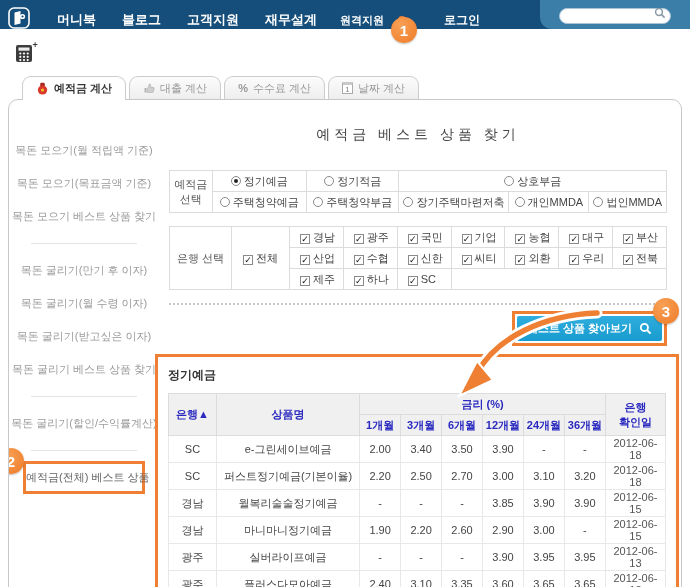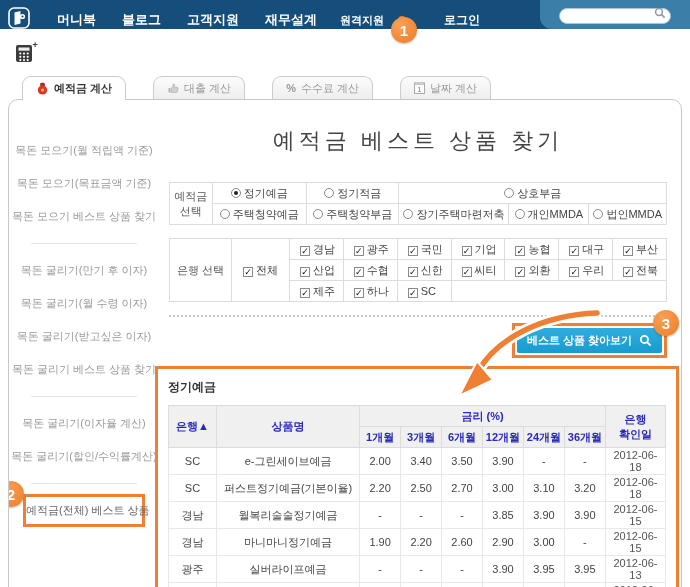--- a/index.html
+++ b/index.html
@@ -23,40 +23,40 @@
   .nav-login { color:#fff; font-size:12px; font-weight:bold; margin-left:34px; cursor:pointer; }
   .search-area { position:absolute; right:0; top:0; width:150px; height:29px; background:#3b7ea8;
                  border-radius:0 0 0 12px; display:flex; align-items:center; justify-content:center; }
   .search-wrap { position:relative; }
   .search-input { width:112px; height:16px; border:1px solid #a9c4d6; border-radius:9px; font-size:10px; padding:0 20px 0 8px; outline:none; }
   .search-mag { position:absolute; right:5px; top:2px; }
   
   .page-title { display:flex; align-items:center; gap:8px; margin:10px 0 8px 14px; height:28px; }
   .page-title-text { font-size:17px; font-weight:bold; color:#333; letter-spacing:0.5px; }
   
-  .tabbar { margin-left:22px; display:flex; align-items:flex-end; height:24px; position:relative; z-index:3;gap:24px; }
+  .tabbar { margin-left:22px; display:flex; align-items:flex-end; height:24px; position:relative; z-index:3; }
   .tab { height:23px; padding:0 13px; display:inline-flex; align-items:center; gap:5px; font-size:11px; color:#999;
          background:linear-gradient(#fcfcfc,#eee); border:1px solid #ccc; border-bottom:none;
          border-radius:9px 9px 0 0; margin-right:3px; cursor:pointer; white-space:nowrap; }
   .tab.active { background:#fff; color:#333; font-weight:bold; height:24px; margin-bottom:-1px; z-index:4; }
   .ticon.pct { color:#999; font-weight:bold; font-size:11px; }
   .ticon.cal { display:inline-flex; width:11px; height:12px; border:1px solid #aaa; border-top:3px solid #c9c9c9;
                font-size:7px; color:#777; align-items:center; justify-content:center; background:#fff; }
   
   .panel { margin:0 8px; border:1px solid #c8c8c8; border-radius:10px 10px 0 0; height:489px;
            display:flex; background:#fff; position:relative; overflow:hidden; }
   .sidebar { width:150px; padding-top:34px; flex-shrink:0; }
   .side-item { font-size:11px; color:#9a9a9a; text-align:center; padding:9px 2px; cursor:pointer; white-space:nowrap; }
   .side-divider { border-top:1px solid #e4e4e4; margin:10px 22px; }
   .side-anno { margin:8px auto 0; width:122px; border:3px solid #ef7f33; position:relative; padding:2px 0; }
   .side-anno .side-item { color:#666; padding:4px 0; }
   .badge2 { left:-28px; top:-16px; }
   
   .main { flex:1; padding:8px 14px 0 10px; position:relative; }
-  .main-heading { text-align:center; font-size:22px; font-weight:normal; color:#444; letter-spacing:4px; margin:18px 0 26px; }
+  .main-heading { text-align:center; font-size:14px; font-weight:normal; color:#444; letter-spacing:4px; margin:18px 0 26px; }
   table.form-table { width:100%; border-collapse:collapse; margin-bottom:13px; font-size:11px; color:#444; }
   table.form-table td { border:1px solid #dcdcdc; height:21px; padding:2px 4px; }
   table.form-table td.lbl { text-align:center; color:#555; }
   td.opt { text-align:center; white-space:nowrap; cursor:pointer; }
   td.opt.bank { text-align:left; padding-left:10px; }
   .opt-label { margin-left:3px; }
   .radio { display:inline-block; width:10px; height:10px; border:1px solid #8a8a8a; border-radius:50%; background:#fff; vertical-align:-1px; position:relative; }
   .radio.checked::after { content:""; position:absolute; left:2px; top:2px; width:4px; height:4px; border-radius:50%; background:#222; }
   .checkbox { display:inline-block; width:10px; height:10px; border:1px solid #8a8a8a; background:#fff;
               font-size:9px; line-height:8px; text-align:center; color:#111; vertical-align:-1px; }
@@ -158,21 +158,20 @@
   <div class="sidebar" id="sidebar">
       <div class="side-item">목돈 모으기(월 적립액 기준)</div>
       <div class="side-item">목돈 모으기(목표금액 기준)</div>
       <div class="side-item">목돈 모으기 베스트 상품 찾기</div>
       <div class="side-divider"></div>
       <div class="side-item">목돈 굴리기(만기 후 이자)</div>
       <div class="side-item">목돈 굴리기(월 수령 이자)</div>
       <div class="side-item">목돈 굴리기(받고싶은 이자)</div>
       <div class="side-item">목돈 굴리기 베스트 상품 찾기</div>
       <div class="side-divider"></div>
-      <div class="side-item">목돈 굴리기(이자율 계산)</div>
       <div class="side-item">목돈 굴리기(할인/수익률계산)</div>
       <div class="side-divider"></div>
       <div class="side-anno">
      <div class="side-item">예적금(전체) 베스트 상품</div>
      <span class="badge badge2">2</span>
    </div>
     </div>
 
   <div class="main">
     <div class="main-heading">예적금 베스트 상품 찾기</div>

